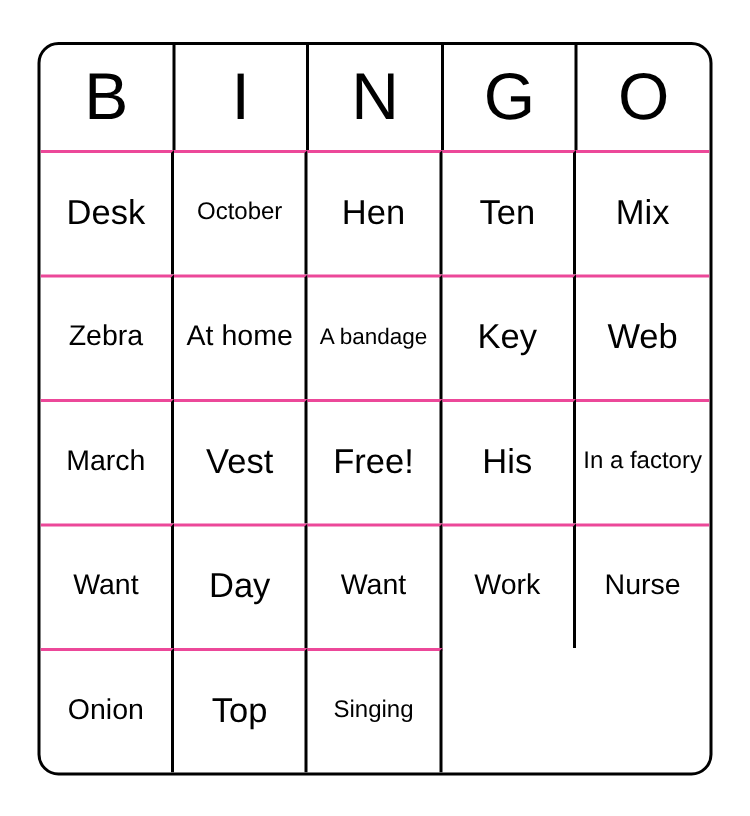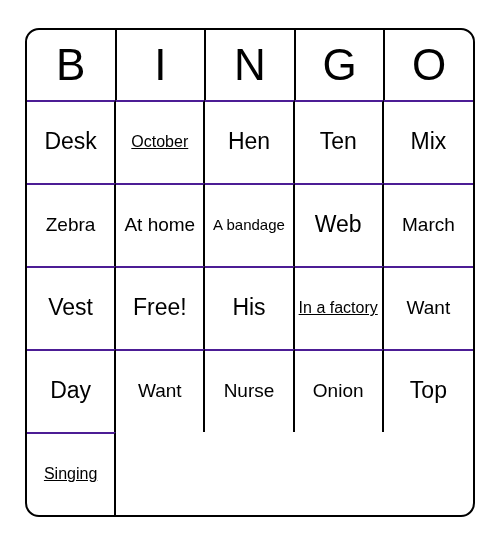--- a/index.html
+++ b/index.html
@@ -31,35 +31,35 @@
       font-weight: normal;
       border-right: 2px solid #000;
     }
     .header-cell:last-child { border-right: none; }
     .grid {
       display: grid;
       grid-template-columns: repeat(5, 1fr);
       grid-template-rows: repeat(5, 83px);
     }
     .cell {
-      border-top: 2px solid #4c1d95;
+      border-top: 2px solid #ec4899;
       border-right: 2px solid #000;
       display: flex;
       align-items: center;
       justify-content: center;
       text-align: center;
       padding: 4px;
       line-height: 1.1;
       font-weight: normal;
       color: #000;
     }
     .cell:nth-child(5n) { border-right: none; }
     .fs-large { font-size: 23px; }
     .fs-med { font-size: 19px; }
-    .fs-small { font-size: 16px; text-decoration: underline; }
+    .fs-small { font-size: 16px; }
     .fs-xsmall { font-size: 15px; }
   </style>
 </head>
 <body>
 
 <div class="card">
   <div class="header-row">
     <div class="header-cell">B</div>
     <div class="header-cell">I</div>
     <div class="header-cell">N</div>
@@ -68,27 +68,29 @@
   </div>
   <div class="grid">
       <div class="cell fs-large">Desk</div>
       <div class="cell fs-small">October</div>
       <div class="cell fs-large">Hen</div>
       <div class="cell fs-large">Ten</div>
       <div class="cell fs-large">Mix</div>
       <div class="cell fs-med">Zebra</div>
       <div class="cell fs-med">At home</div>
       <div class="cell fs-xsmall">A bandage</div>
+      <div class="cell fs-large">Key</div>
       <div class="cell fs-large">Web</div>
       <div class="cell fs-med">March</div>
       <div class="cell fs-large">Vest</div>
       <div class="cell fs-large">Free!</div>
       <div class="cell fs-large">His</div>
       <div class="cell fs-small">In a factory</div>
       <div class="cell fs-med">Want</div>
       <div class="cell fs-large">Day</div>
       <div class="cell fs-med">Want</div>
+      <div class="cell fs-med">Work</div>
       <div class="cell fs-med">Nurse</div>
       <div class="cell fs-med">Onion</div>
       <div class="cell fs-large">Top</div>
       <div class="cell fs-small">Singing</div>
     </div>
 </div>
 
 </body></html>

